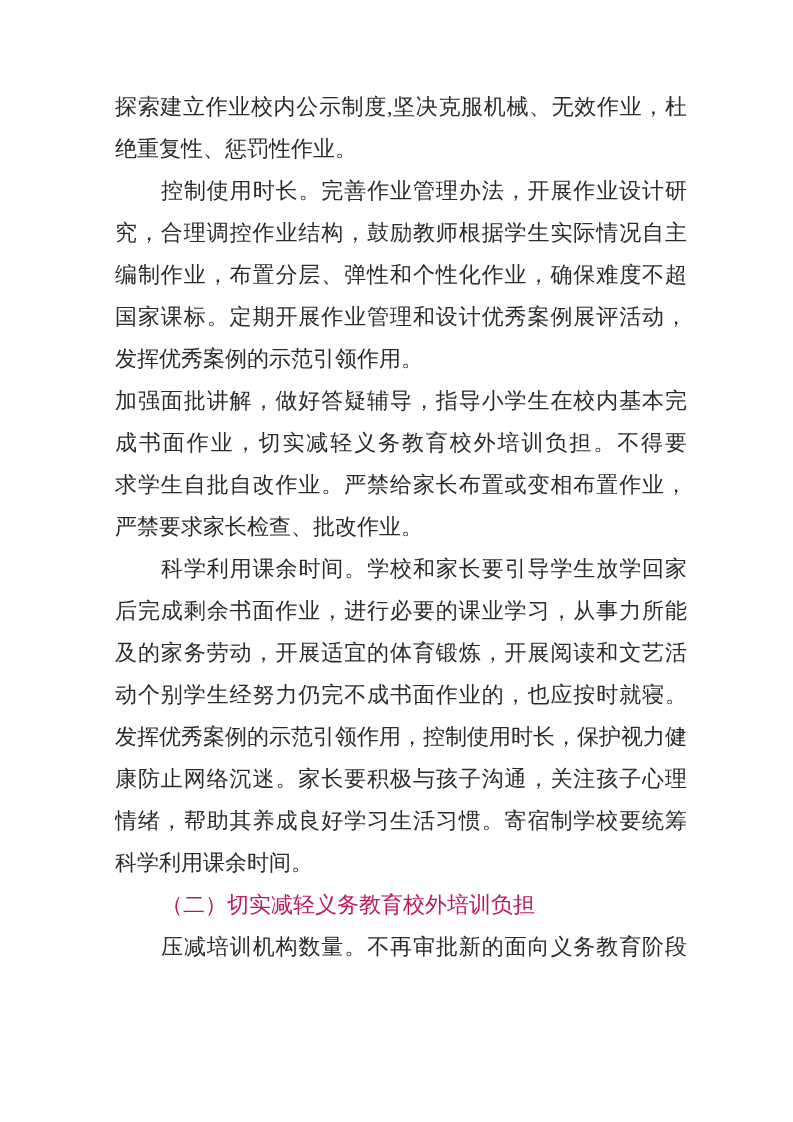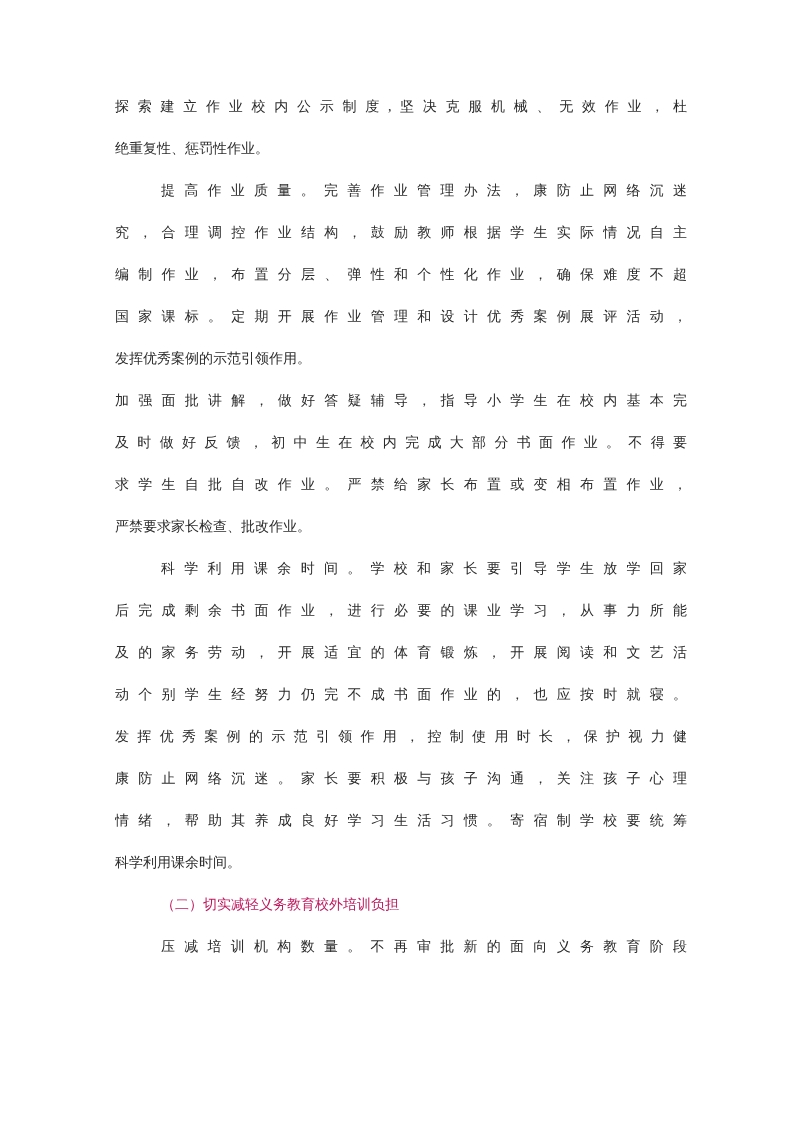--- a/index.html
+++ b/index.html
@@ -17,21 +17,21 @@
   }
   .textblock {
     position: absolute;
     left: 115px;
     top: 86px;
     width: 572px;
   }
   .line {
     height: 42px;
     line-height: 42px;
-    font-size: 14px;
+    font-size: 22px;
     color: #2b2b2b;
     letter-spacing: 0;
     white-space: nowrap;
     overflow: hidden;
     text-align: justify;
     text-align-last: justify;
     text-justify: inter-character;
   }
   
   .line.short {
@@ -48,27 +48,27 @@
     color: #be185d;
   }
 </style>
 </head>
 <body>
 
 <div class="page">
   <div class="textblock">
     <div class="line">探索建立作业校内公示制度,坚决克服机械、无效作业，杜</div>
     <div class="line short">绝重复性、惩罚性作业。</div>
-    <div class="line indent">提高作业质量。完善作业管理办法，康防止网络沉迷</div>
+    <div class="line indent">控制使用时长。完善作业管理办法，开展作业设计研</div>
     <div class="line">究，合理调控作业结构，鼓励教师根据学生实际情况自主</div>
     <div class="line">编制作业，布置分层、弹性和个性化作业，确保难度不超</div>
     <div class="line">国家课标。定期开展作业管理和设计优秀案例展评活动，</div>
     <div class="line short">发挥优秀案例的示范引领作用。</div>
     <div class="line">加强面批讲解，做好答疑辅导，指导小学生在校内基本完</div>
-    <div class="line">及时做好反馈，初中生在校内完成大部分书面作业。不得要</div>
+    <div class="line">成书面作业，切实减轻义务教育校外培训负担。不得要</div>
     <div class="line">求学生自批自改作业。严禁给家长布置或变相布置作业，</div>
     <div class="line short">严禁要求家长检查、批改作业。</div>
     <div class="line indent">科学利用课余时间。学校和家长要引导学生放学回家</div>
     <div class="line">后完成剩余书面作业，进行必要的课业学习，从事力所能</div>
     <div class="line">及的家务劳动，开展适宜的体育锻炼，开展阅读和文艺活</div>
     <div class="line">动个别学生经努力仍完不成书面作业的，也应按时就寝。</div>
     <div class="line">发挥优秀案例的示范引领作用，控制使用时长，保护视力健</div>
     <div class="line">康防止网络沉迷。家长要积极与孩子沟通，关注孩子心理</div>
     <div class="line">情绪，帮助其养成良好学习生活习惯。寄宿制学校要统筹</div>
     <div class="line short">科学利用课余时间。</div>

